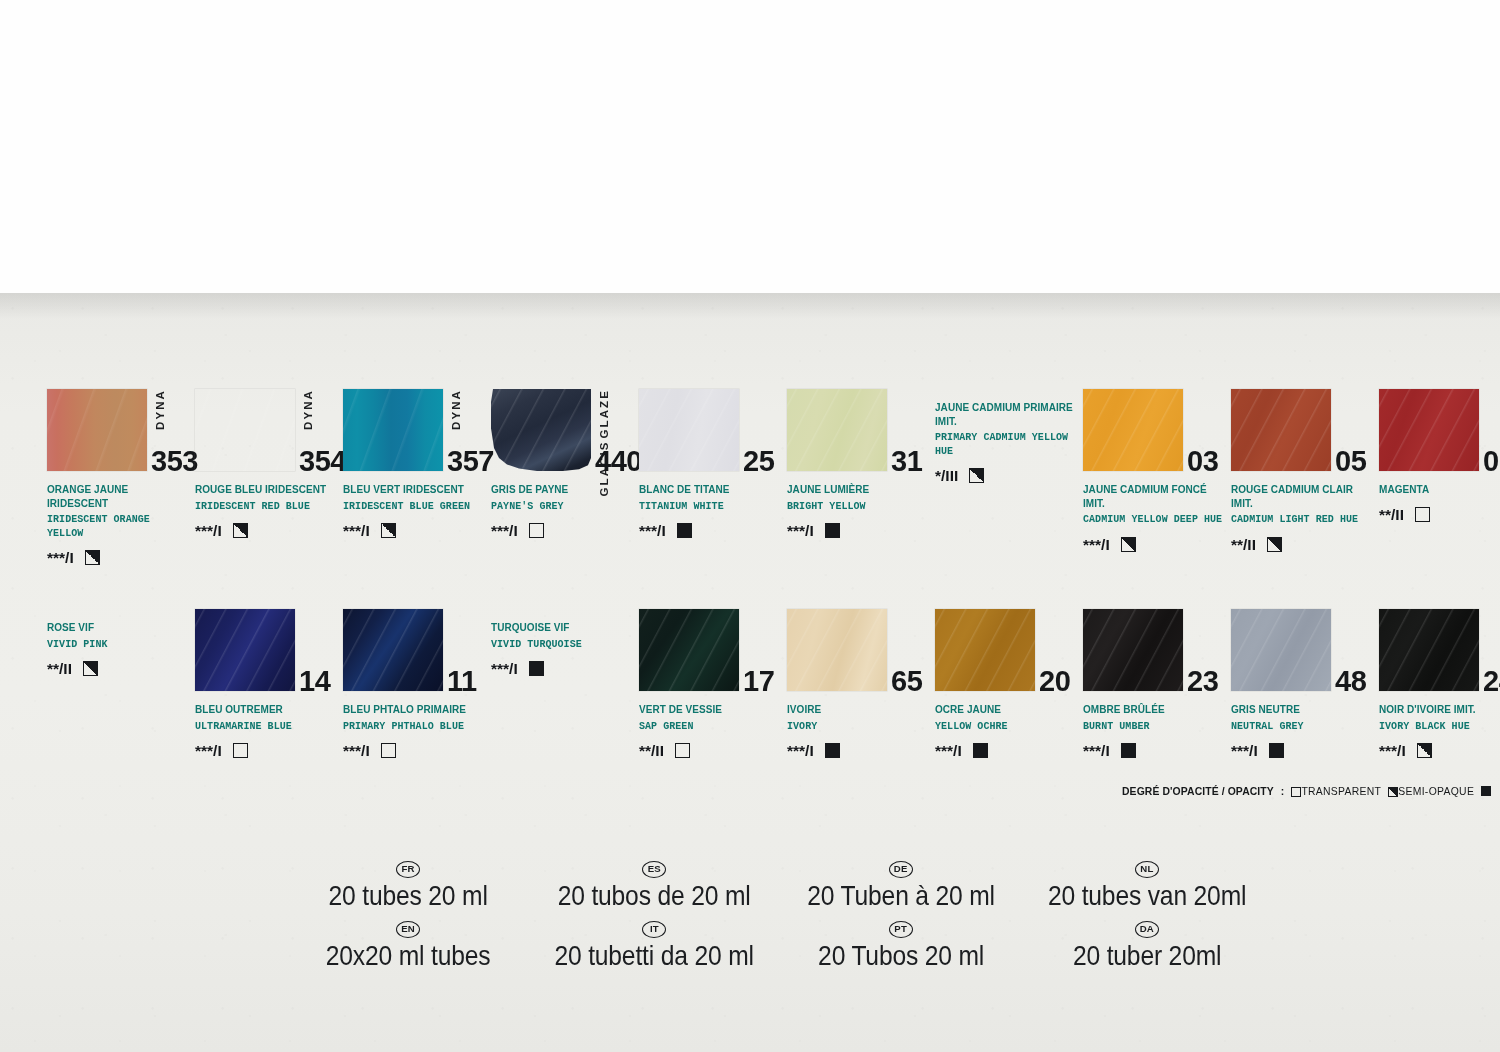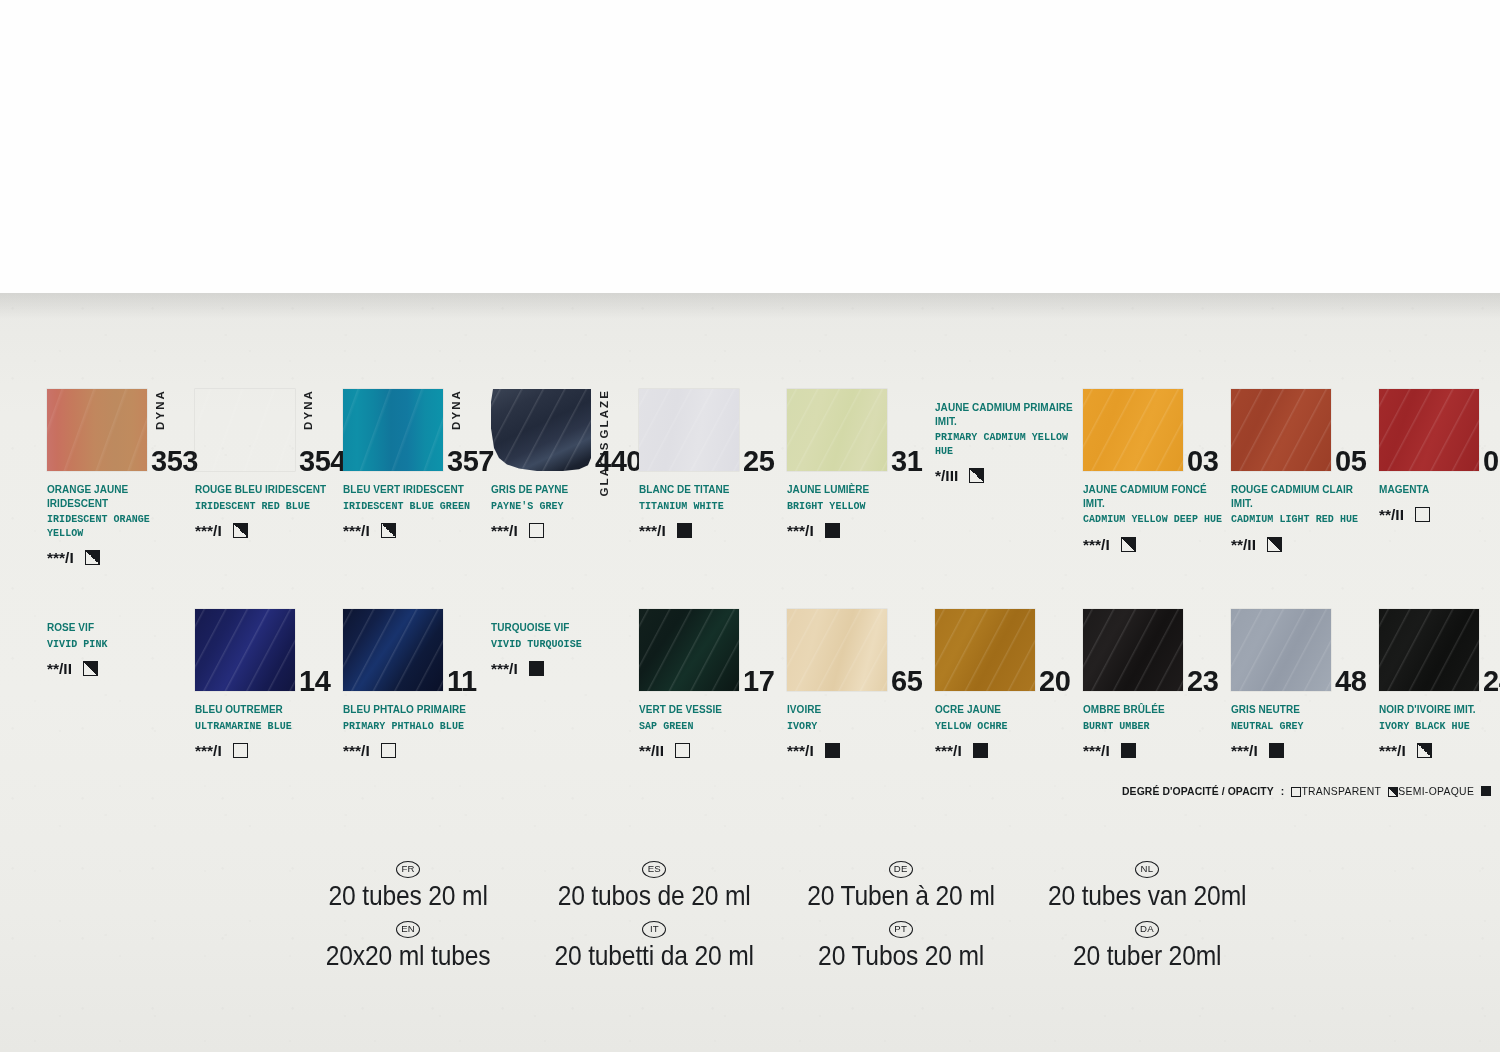--- a/index.html
+++ b/index.html
@@ -231,21 +231,21 @@
     row-gap: 6px;
   }
   .lang-cell { text-align: center; }
   .lang-badge {
     display: inline-block;
     border: 1.9px solid #1a1c1f;
     border-radius: 50%;
     width: 24px; height: 17px;
     line-height: 14px;
     font-size: 9.6px;
-    font-weight: 400;
+    font-weight: 700;
     color: #1a1c1f;
     letter-spacing: .2px;
     text-align: center;
     margin-bottom: 1px;
   }
   .lang-text {
     font-size: 28px;
     font-weight: 400;
     color: #1c1e21;
     letter-spacing: -0.2px;

